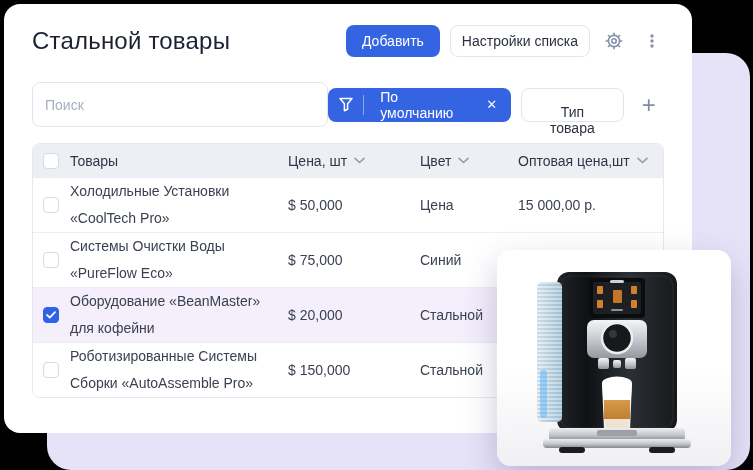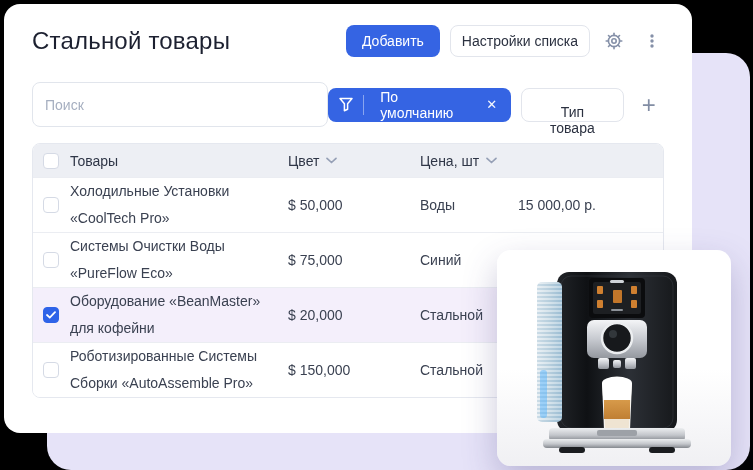--- a/index.html
+++ b/index.html
@@ -158,49 +158,59 @@
           
         </span>
       </div>
       <div class="cell">
         <span class="col-label">
           <span>Товары</span>
         </span>
       </div>
       <div class="cell">
         <span class="col-label">
+          <span>Цена, шт</span>
+          <span class="chev">
+            <svg width="11" height="7" viewBox="0 0 11 7" fill="none" stroke="#96a0b6" stroke-width="1.7" stroke-linecap="round" stroke-linejoin="round">
+                <path d="M1 1.3 L5.5 5.5 L10 1.3"></path>
+              </svg>
+          </span>
+        </span>
+      </div>
+      <div class="cell">
+        <span class="col-label">
           <span>Цвет</span>
           <span class="chev">
             <svg width="11" height="7" viewBox="0 0 11 7" fill="none" stroke="#96a0b6" stroke-width="1.7" stroke-linecap="round" stroke-linejoin="round">
                 <path d="M1 1.3 L5.5 5.5 L10 1.3"></path>
               </svg>
           </span>
         </span>
       </div>
       <div class="cell">
         <span class="col-label">
-          <span>Цена, шт</span>
+          <span>Оптовая цена,шт</span>
           <span class="chev">
             <svg width="11" height="7" viewBox="0 0 11 7" fill="none" stroke="#96a0b6" stroke-width="1.7" stroke-linecap="round" stroke-linejoin="round">
                 <path d="M1 1.3 L5.5 5.5 L10 1.3"></path>
               </svg>
           </span>
         </span>
       </div>
     </div>
     <div>
         <div class="trow">
     <div class="cell cell-check">
       <span class="checkbox">
         
       </span>
     </div>
     <div class="cell cell-name">Холодильные Установки «CoolTech Pro»</div>
     <div class="cell">$ 50,000</div>
-    <div class="cell">Воды</div>
+    <div class="cell">Цена</div>
     <div class="cell">15 000,00 р.</div>
   </div>
         <div class="trow">
     <div class="cell cell-check">
       <span class="checkbox">
         
       </span>
     </div>
     <div class="cell cell-name">Системы Очистки Воды «PureFlow Eco»</div>
     <div class="cell">$ 75,000</div>

